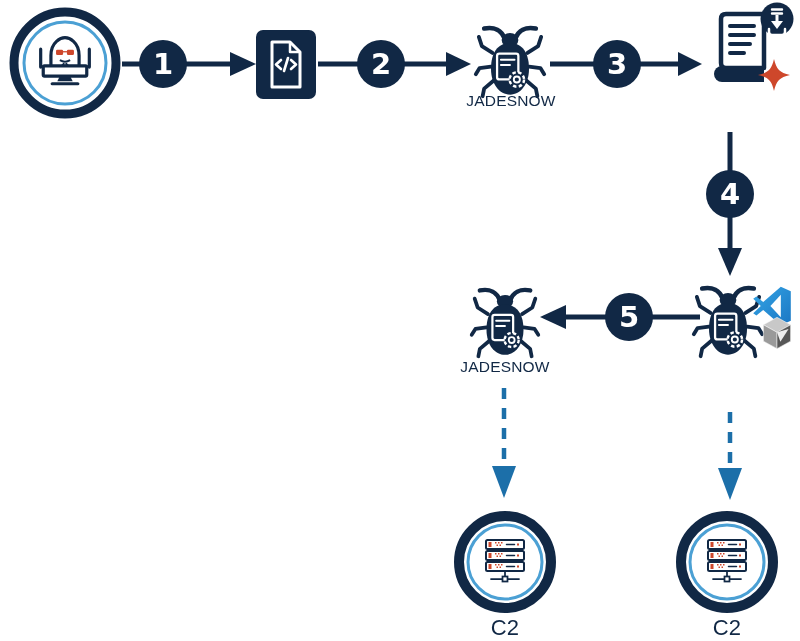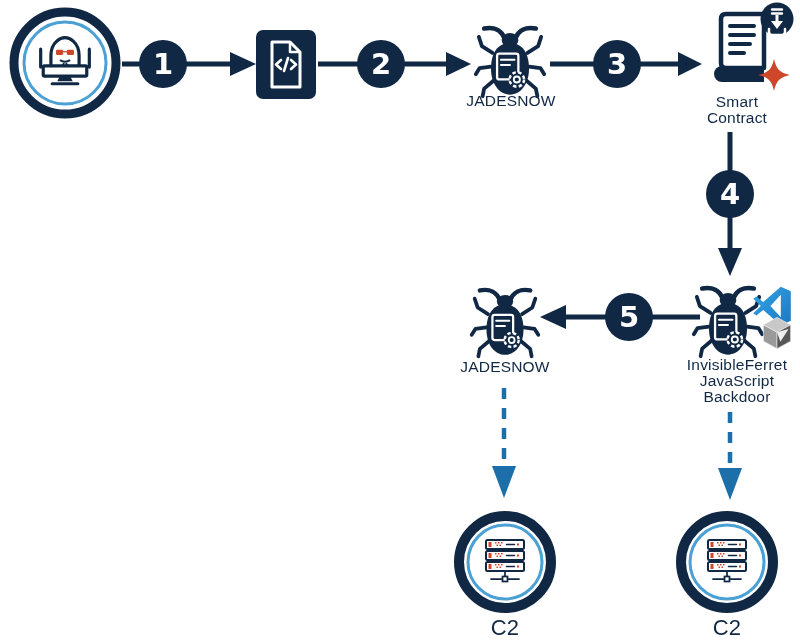--- a/index.html
+++ b/index.html
@@ -176,45 +176,36 @@
 
   <svg class="abs" style="left:546px;top:40px" width="156" height="48">
     <path d="M4,24 H134" class="nofill s-navy" stroke-width="5"></path>
     <polygon points="132,12 156,24 132,36" class="f-navy"></polygon>
   </svg>
   <div class="step-badge" style="left:593px;top:40px">3</div>
 
   <svg class="abs" style="left:696px;top:2px" width="100" height="90">
       <use href="#sym-contract"></use>
     </svg>
-  <div class="node-label" style="left:687px;top:94px;width:100px">
-    <span>Smart</span><br>
-    <span>Contract</span>
-  </div>
 
   <svg class="abs" style="left:706px;top:130px" width="48" height="150">
     <path d="M24,2 V122" class="nofill s-navy" stroke-width="5"></path>
     <polygon points="12,118 36,118 24,146" class="f-navy"></polygon>
   </svg>
   <div class="step-badge" style="left:706px;top:170px">4</div>
 
   <svg class="abs" style="left:690px;top:284px" width="76" height="76">
       <use href="#sym-bug"></use>
     </svg>
   <svg class="abs" style="left:752px;top:286px" width="40" height="40">
       <use href="#sym-vscode"></use>
     </svg>
   <svg class="abs" style="left:760px;top:316px" width="34" height="34">
       <use href="#sym-cube"></use>
     </svg>
-  <div class="node-label" style="left:677px;top:357px;width:120px">
-    <span>InvisibleFerret</span><br>
-    <span>JavaScript</span><br>
-    <span>Backdoor</span>
-  </div>
 
   <svg class="abs" style="left:538px;top:293px" width="164" height="48">
     <path d="M26,24 H162" class="nofill s-navy" stroke-width="5"></path>
     <polygon points="28,12 2,24 28,36" class="f-navy"></polygon>
   </svg>
   <div class="step-badge" style="left:605px;top:293px">5</div>
 
   <svg class="abs" style="left:468px;top:286px" width="74" height="74">
       <use href="#sym-bug"></use>
     </svg>

